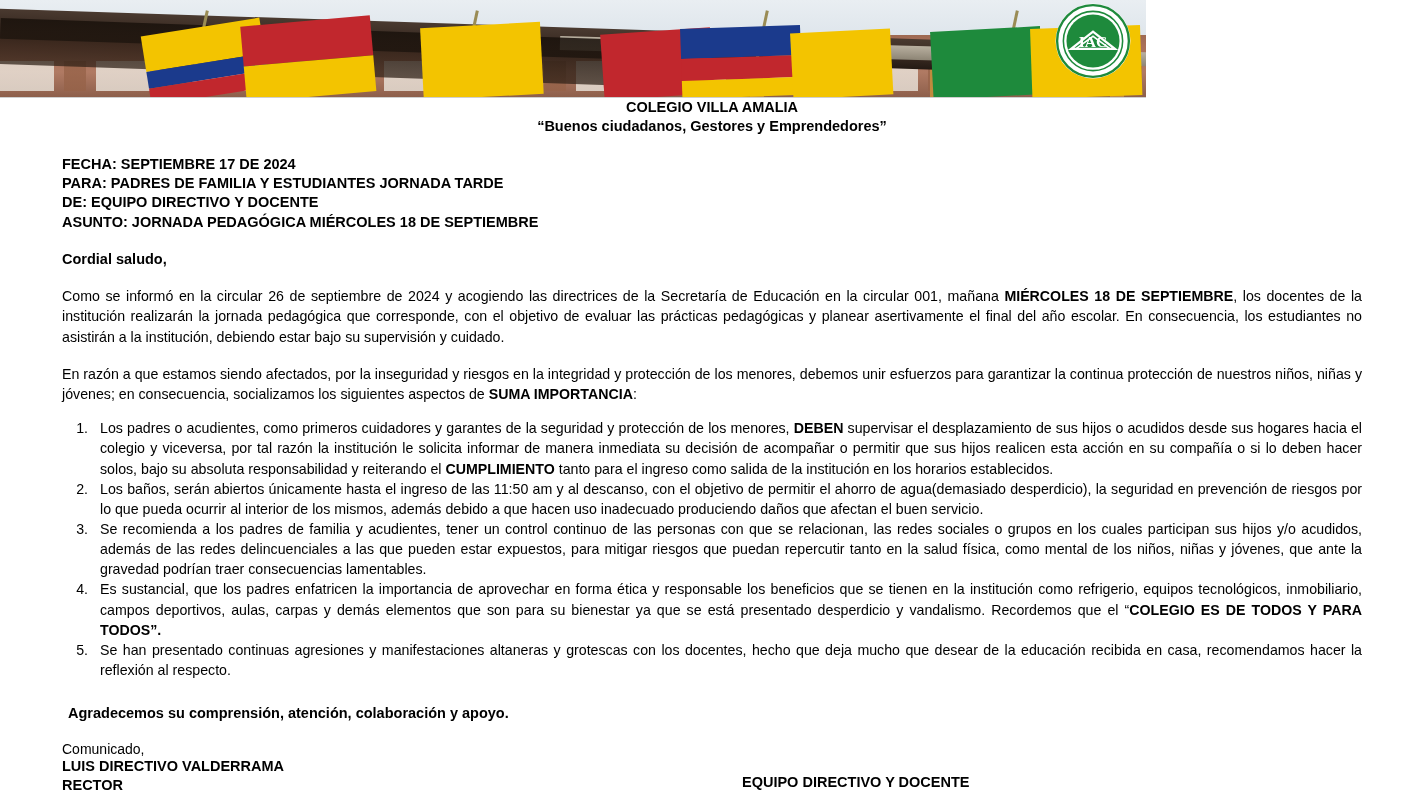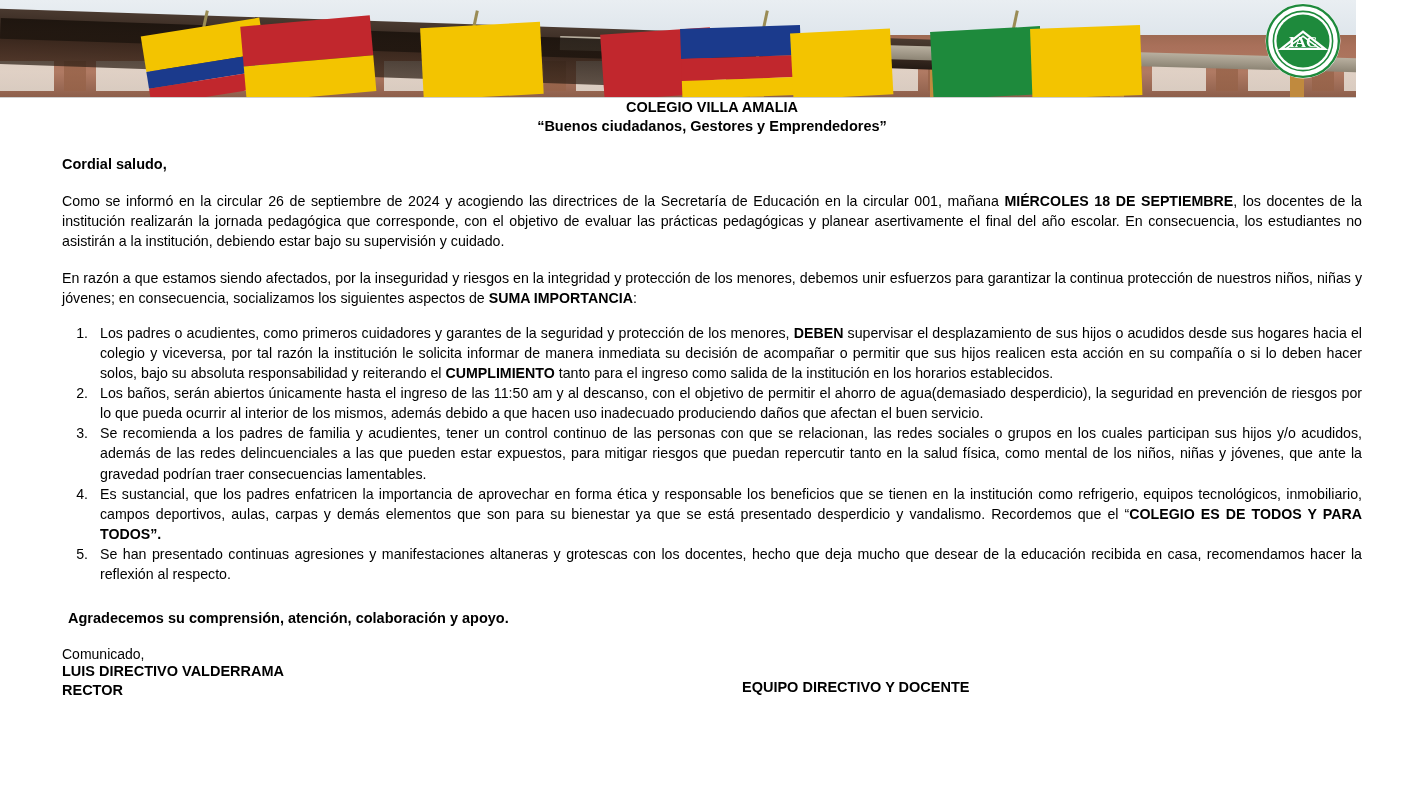--- a/index.html
+++ b/index.html
@@ -12,21 +12,21 @@
     width: 1424px;
     height: 803px;
     font-family: "Liberation Sans", sans-serif;
     color: #000000;
     overflow: hidden;
   }
 
   
   .banner {
     position: relative;
-    width: 1356px;
+    width: 1146px;
     height: 97px;
     overflow: hidden;
     border-bottom: 1px solid #cfcfcf;
     background: #22c55e;
   }
   .banner-photo {
     position: absolute;
     inset: 0;
   }
   
@@ -254,20 +254,26 @@
   </svg>
 </div>
 
 <div class="doc">
 
   <div class="title-block center">
     <div>COLEGIO VILLA AMALIA</div>
     <div>“Buenos ciudadanos, Gestores y Emprendedores”</div>
   </div>
 
+  <div class="meta-block">
+    <div>FECHA: SEPTIEMBRE 17 DE 2024</div>
+    <div>PARA: PADRES DE FAMILIA Y ESTUDIANTES JORNADA TARDE</div>
+    <div>DE: EQUIPO DIRECTIVO Y DOCENTE</div>
+    <div>ASUNTO: JORNADA PEDAGÓGICA MIÉRCOLES 18 DE SEPTIEMBRE</div>
+  </div>
 
   <div class="greeting">Cordial saludo,</div>
 
   <p class="para"><span>Como se informó en la circular 26 de septiembre de 2024 y acogiendo las directrices de la Secretaría de Educación en la circular 001, mañana </span><span class="b">MIÉRCOLES 18 DE SEPTIEMBRE</span><span>, los docentes de la institución realizarán la jornada pedagógica que corresponde, con el objetivo de evaluar las prácticas pedagógicas y planear asertivamente el final del año escolar. En consecuencia, los estudiantes no asistirán a la institución, debiendo estar bajo su supervisión y cuidado.</span></p>
 
   <p class="para para-2"><span>En razón a que estamos siendo afectados, por la inseguridad y riesgos en la integridad y protección de los menores, debemos unir esfuerzos para garantizar la continua protección de nuestros niños, niñas y jóvenes; en consecuencia, socializamos los siguientes aspectos  de </span><span class="b">SUMA IMPORTANCIA</span><span>:</span></p>
 
   <ol class="list">
     <li><span> Los padres o acudientes, como primeros cuidadores y garantes de la seguridad y protección de los menores, </span><span class="b">DEBEN</span><span> supervisar el desplazamiento de sus hijos o acudidos desde sus hogares hacia el colegio y viceversa, por tal razón la institución le solicita informar de manera inmediata su decisión de acompañar o permitir que sus hijos realicen esta acción en su compañía o si lo deben hacer solos, bajo su absoluta responsabilidad y reiterando el </span><span class="b">CUMPLIMIENTO</span><span> tanto para el ingreso como salida de la institución en los horarios establecidos.</span></li>
 

